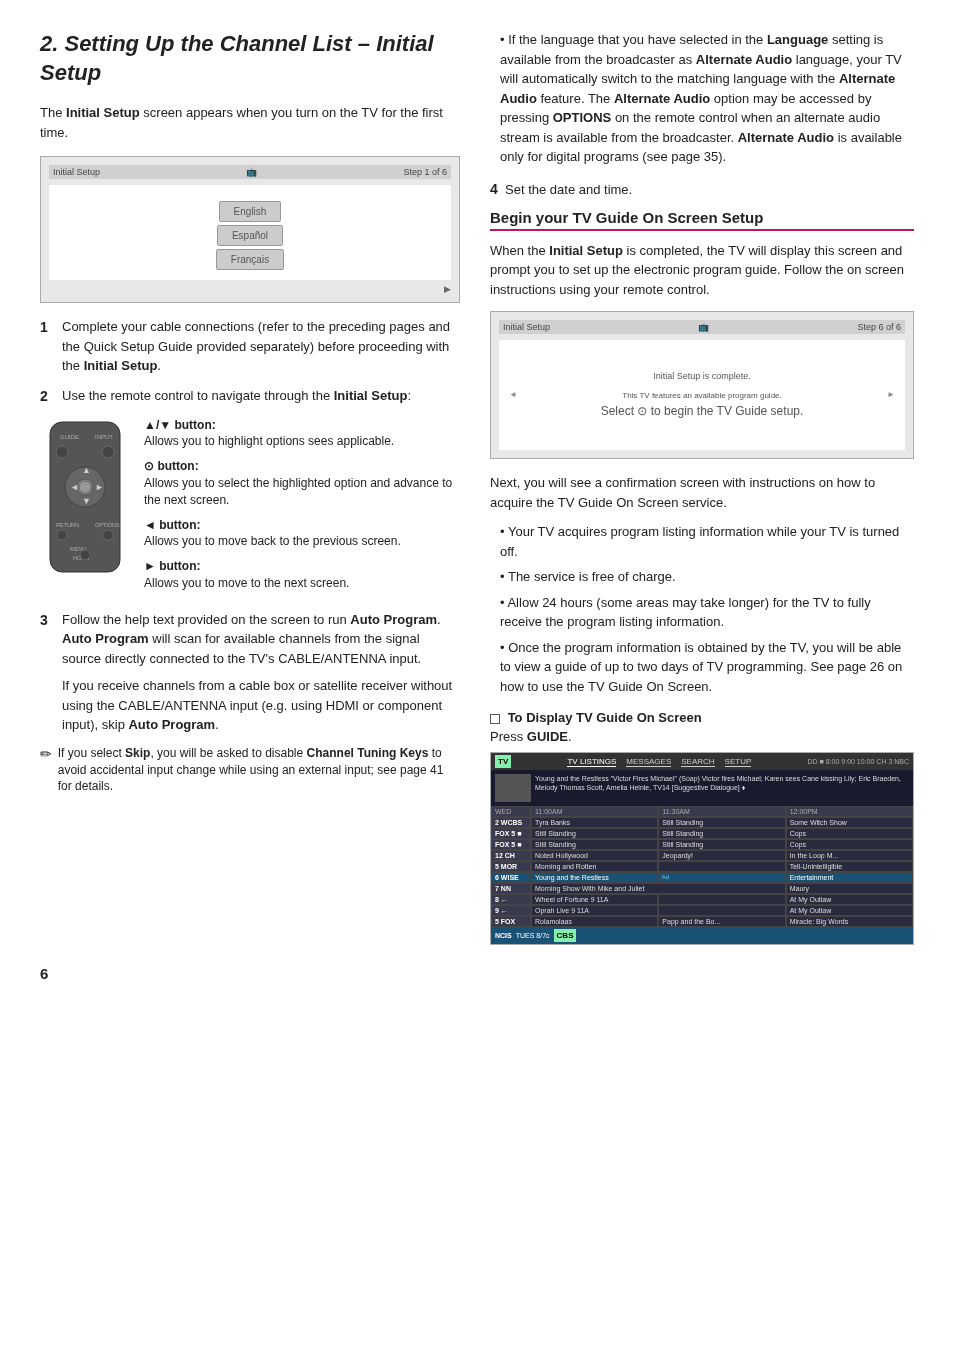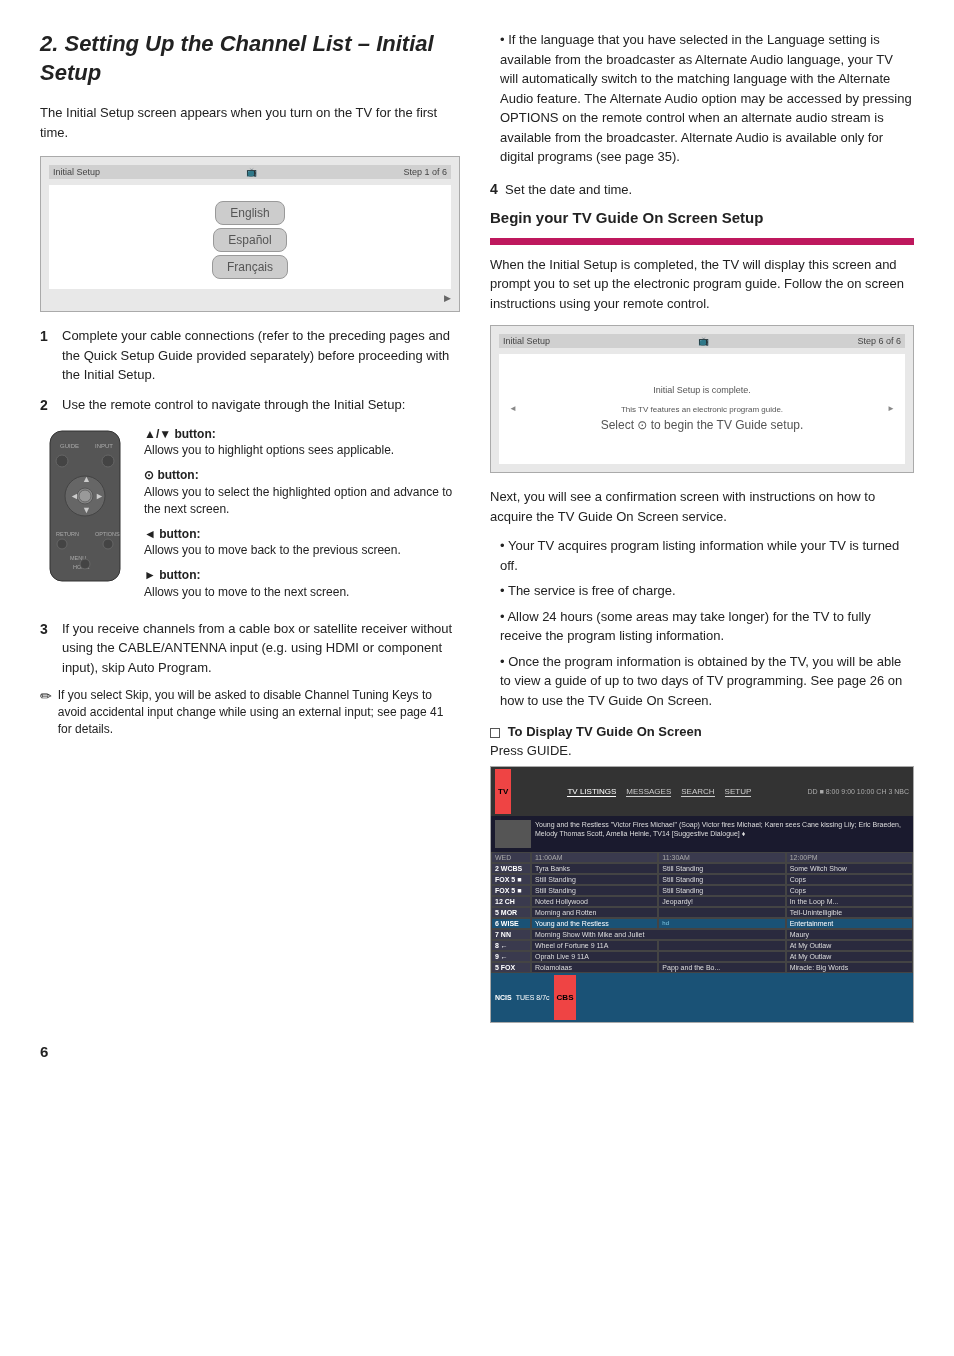--- a/index.html
+++ b/index.html
@@ -16,21 +16,21 @@
       font-size: 22px;
       font-weight: bold;
       font-style: italic;
       margin-bottom: 16px;
       line-height: 1.3;
     }
     .intro-text {
       margin-bottom: 14px;
       line-height: 1.5;
     }
-    b { font-weight: normal; }
+    b { font-weight: bold; }
     .two-col {
       display: flex;
       gap: 30px;
     }
     .col-left {
       width: 420px;
       flex-shrink: 0;
     }
     .col-right {
       flex: 1;
@@ -70,22 +70,22 @@
       display: flex;
       flex-direction: column;
       align-items: center;
       gap: 3px;
       margin-top: 6px;
     }
     .screen-mockup .lang-btn {
       background: #ccc;
       border: 1px solid #999;
       padding: 2px 14px;
-      font-size: 12px;
-      border-radius: 8px;
+      font-size: 10px;
+      border-radius: 2px;
     }
     .step-item {
       display: flex;
       gap: 8px;
       margin-bottom: 10px;
       line-height: 1.5;
     }
     .step-num {
       font-weight: bold;
       font-size: 14px;
@@ -122,22 +122,22 @@
       font-size: 12px;
       line-height: 1.4;
     }
     .note-icon {
       font-size: 14px;
       flex-shrink: 0;
     }
     .section-heading {
       font-size: 15px;
       font-weight: bold;
-      border-bottom: 7px solid #be185d;
-      padding-bottom: 12px;
+      border-bottom: 2px solid #be185d;
+      padding-bottom: 3px;
       margin-bottom: 10px;
     }
     .bullet-list {
       list-style: none;
       padding-left: 10px;
       line-height: 1.5;
     }
     .bullet-list li {
       margin-bottom: 6px;
     }
@@ -235,23 +235,23 @@
     }
     .tv-guide-bottom {
       background: #1a5276;
       display: flex;
       align-items: center;
       padding: 2px 4px;
       gap: 4px;
       font-size: 7px;
     }
     .guide-logo {
-      background: #ef4444;
+      background: #86efac;
       color: #000;
-      padding: 18px 3px;
+      padding: 2px 3px;
       font-weight: bold;
       font-size: 8px;
     }
     .step-4-item {
       margin-bottom: 12px;
     }
   </style>
 </head>
 <body>
 
@@ -342,20 +342,21 @@
           <div class="btn-desc">
             <span class="btn-label">► button:</span><br>
             <span>Allows you to move to the next screen.</span>
           </div>
         </div>
       </div>
 
       <div class="step-item">
         <span class="step-num">3</span>
         <span class="step-content">
+          <p style="margin-bottom:8px;">Follow the help text provided on the screen to run <b>Auto Program</b>. <b>Auto Program</b> will scan for available channels from the signal source directly connected to the TV's CABLE/ANTENNA input.</p>
           <p>If you receive channels from a cable box or satellite receiver without using the CABLE/ANTENNA input (e.g. using HDMI or component input), skip <b>Auto Program</b>.</p>
         </span>
       </div>
 
       <div class="note-section">
         <span class="note-icon">✏</span>
         <span>If you select <b>Skip</b>, you will be asked to disable <b>Channel Tuning Keys</b> to avoid accidental input change while using an external input; see page 41 for details.</span>
       </div>
     </div>
 
@@ -378,21 +379,21 @@
         <div class="screen-header">
           <span>Initial Setup</span>
           <span>📺</span>
           <span>Step 6 of 6</span>
         </div>
         <div class="screen-body" style="min-height:90px;">
           <div style="display:flex; align-items:center; justify-content:space-between; height:90px;">
             <div style="font-size:8px; color:#888;">◄</div>
             <div>
               <p style="font-size:9px; margin-bottom:6px;">Initial Setup is complete.</p>
-              <p style="font-size:8px; color:#555;">This TV features an electronic program guide.</p>
+              <p style="font-size:8px; color:#555;">This TV features an available program guide.</p>
               <p style="font-size:12px; color:#555;">Select ⊙ to begin the TV Guide setup.</p>
             </div>
             <div style="font-size:8px; color:#888;">►</div>
           </div>
         </div>
       </div>
 
       <p style="margin-bottom:10px; line-height:1.5;">Next, you will see a confirmation screen with instructions on how to acquire the TV Guide On Screen service.</p>
 
       <ul class="bullet-list" style="margin-bottom:14px;">

